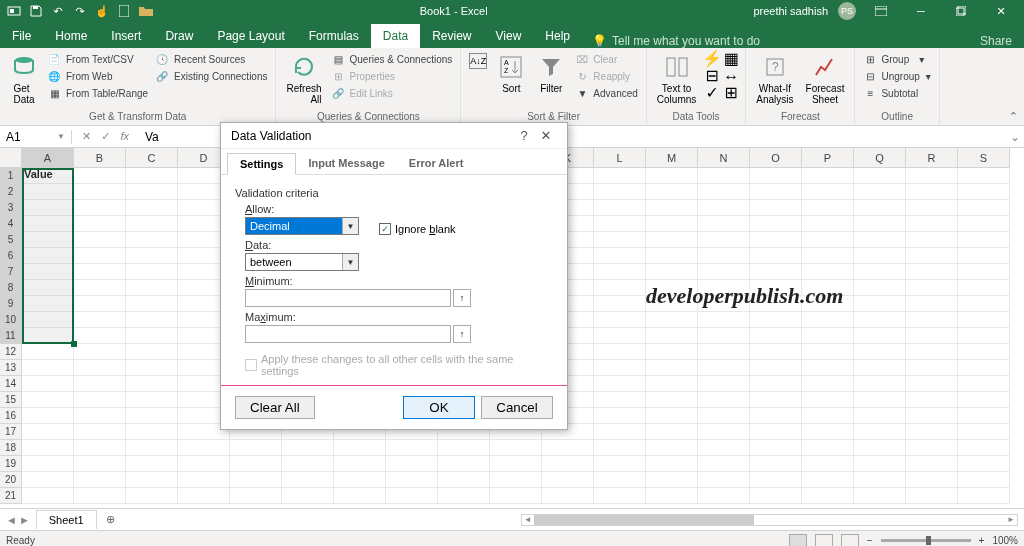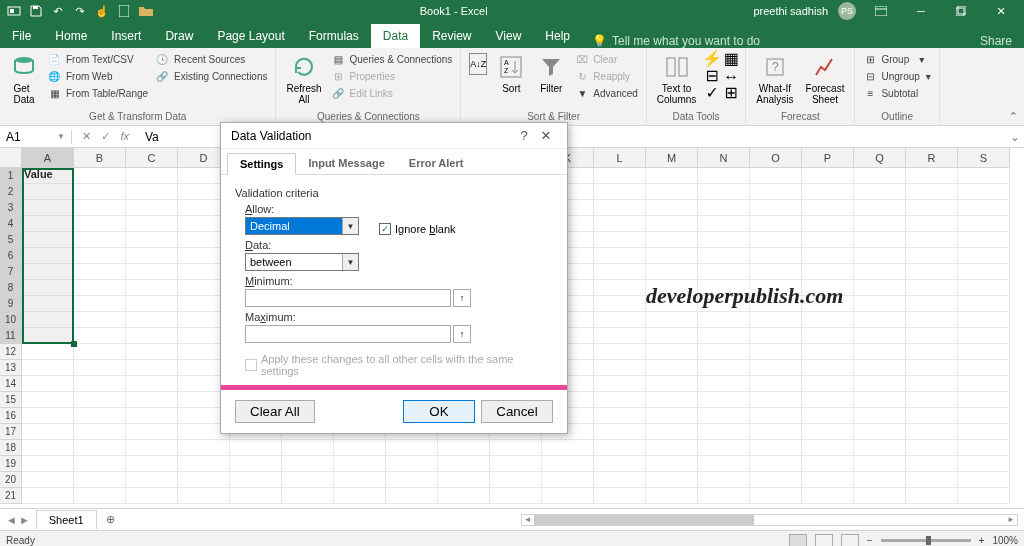--- a/index.html
+++ b/index.html
@@ -80,21 +80,21 @@
     .dselect-text { flex: 1; padding: 0 4px; }
     .dselect-arrow { width: 16px; height: 100%; background: #efefef; color: #333; display: flex; align-items: center; justify-content: center; font-size: 8px; border-left: 1px solid #aaa; }
     .dinput-row { display: flex; align-items: center; }
     .dinput { width: 206px; height: 18px; border: 1px solid #aaa; }
     .dinput-btn { width: 18px; height: 18px; border: 1px solid #aaa; margin-left: 2px; display: flex; align-items: center; justify-content: center; font-size: 9px; }
     .dcheck { display: flex; align-items: center; gap: 4px; }
     .dcheck-box { width: 12px; height: 12px; border: 1px solid #666; display: flex; align-items: center; justify-content: center; font-size: 9px; }
     .dcheck-box.checked::after { content: '✓'; color: #0e6b3d; }
     .dcheck.disabled { color: #aaa; }
     .dcheck.disabled .dcheck-box { border-color: #ccc; }
-    .dialog-footer { display: flex; padding: 10px 14px; gap: 6px; border-top: 5px solid #ec4899; }
+    .dialog-footer { display: flex; padding: 10px 14px; gap: 6px; border-top: 1px solid #ec4899; }
     .dbtn { padding: 3px 14px; border: 1px solid #aaa; background: #efefef; }
     .dbtn.primary { border-color: #0078d7; background: #e5f1fb; }
     
     svg { display: block; }
   </style>
 </head>
 <body>
 
 <div class="titlebar">
   <div class="titlebar-left">
@@ -208,21 +208,21 @@
 
   <div class="rgroup">
     <div class="rgroup-content">
       <div class="rbtn-lg">
         <span class="rbtn-icon">
             <svg width="24" height="24" viewBox="0 0 24 24">
               <path d="M4 12a8 8 0 1 1 2 5" fill="none" stroke="#4a8" stroke-width="2"></path>
               <path d="M4 18v-5h5" fill="none" stroke="#4a8" stroke-width="2"></path>
             </svg>
           </span>
-        <span style="white-space:pre-line;text-align:center;line-height:1.1">Refresh
+        <span style="white-space:pre-line;text-align:right;line-height:1.1">Refresh
 All</span>
       </div>
       <div class="rcol">
         <div class="rbtn-sm">
             <span class="ricon-sm">▤</span>
             <span>Queries &amp; Connections</span>
           </div>
         <div class="rbtn-sm disabled">
             <span class="ricon-sm">⊞</span>
             <span>Properties</span>
@@ -232,21 +232,21 @@
             <span>Edit Links</span>
           </div>
       </div>
     </div>
     <div class="rgroup-label">Queries &amp; Connections</div>
   </div>
 
   <div class="rgroup">
     <div class="rgroup-content">
       <div class="rbtn-lg" style="padding:2px 2px">
-        <span class="ricon-sm" style="width:18px;height:22px;font-size:9px;border:1px solid #888">A↓Z</span>
+        <span class="ricon-sm" style="width:18px;height:16px;font-size:9px;border:1px solid #888">A↓Z</span>
       </div>
       <div class="rbtn-lg">
         <span class="rbtn-icon">
             <svg width="24" height="24" viewBox="0 0 24 24">
               <rect x="2" y="2" width="20" height="20" fill="none" stroke="#888"></rect>
               <text x="5" y="10" font-size="7">A</text>
               <text x="5" y="18" font-size="7">Z</text>
               <path d="M16 6v12m-3-3l3 3l3-3" fill="none" stroke="#888"></path>
             </svg>
           </span>

